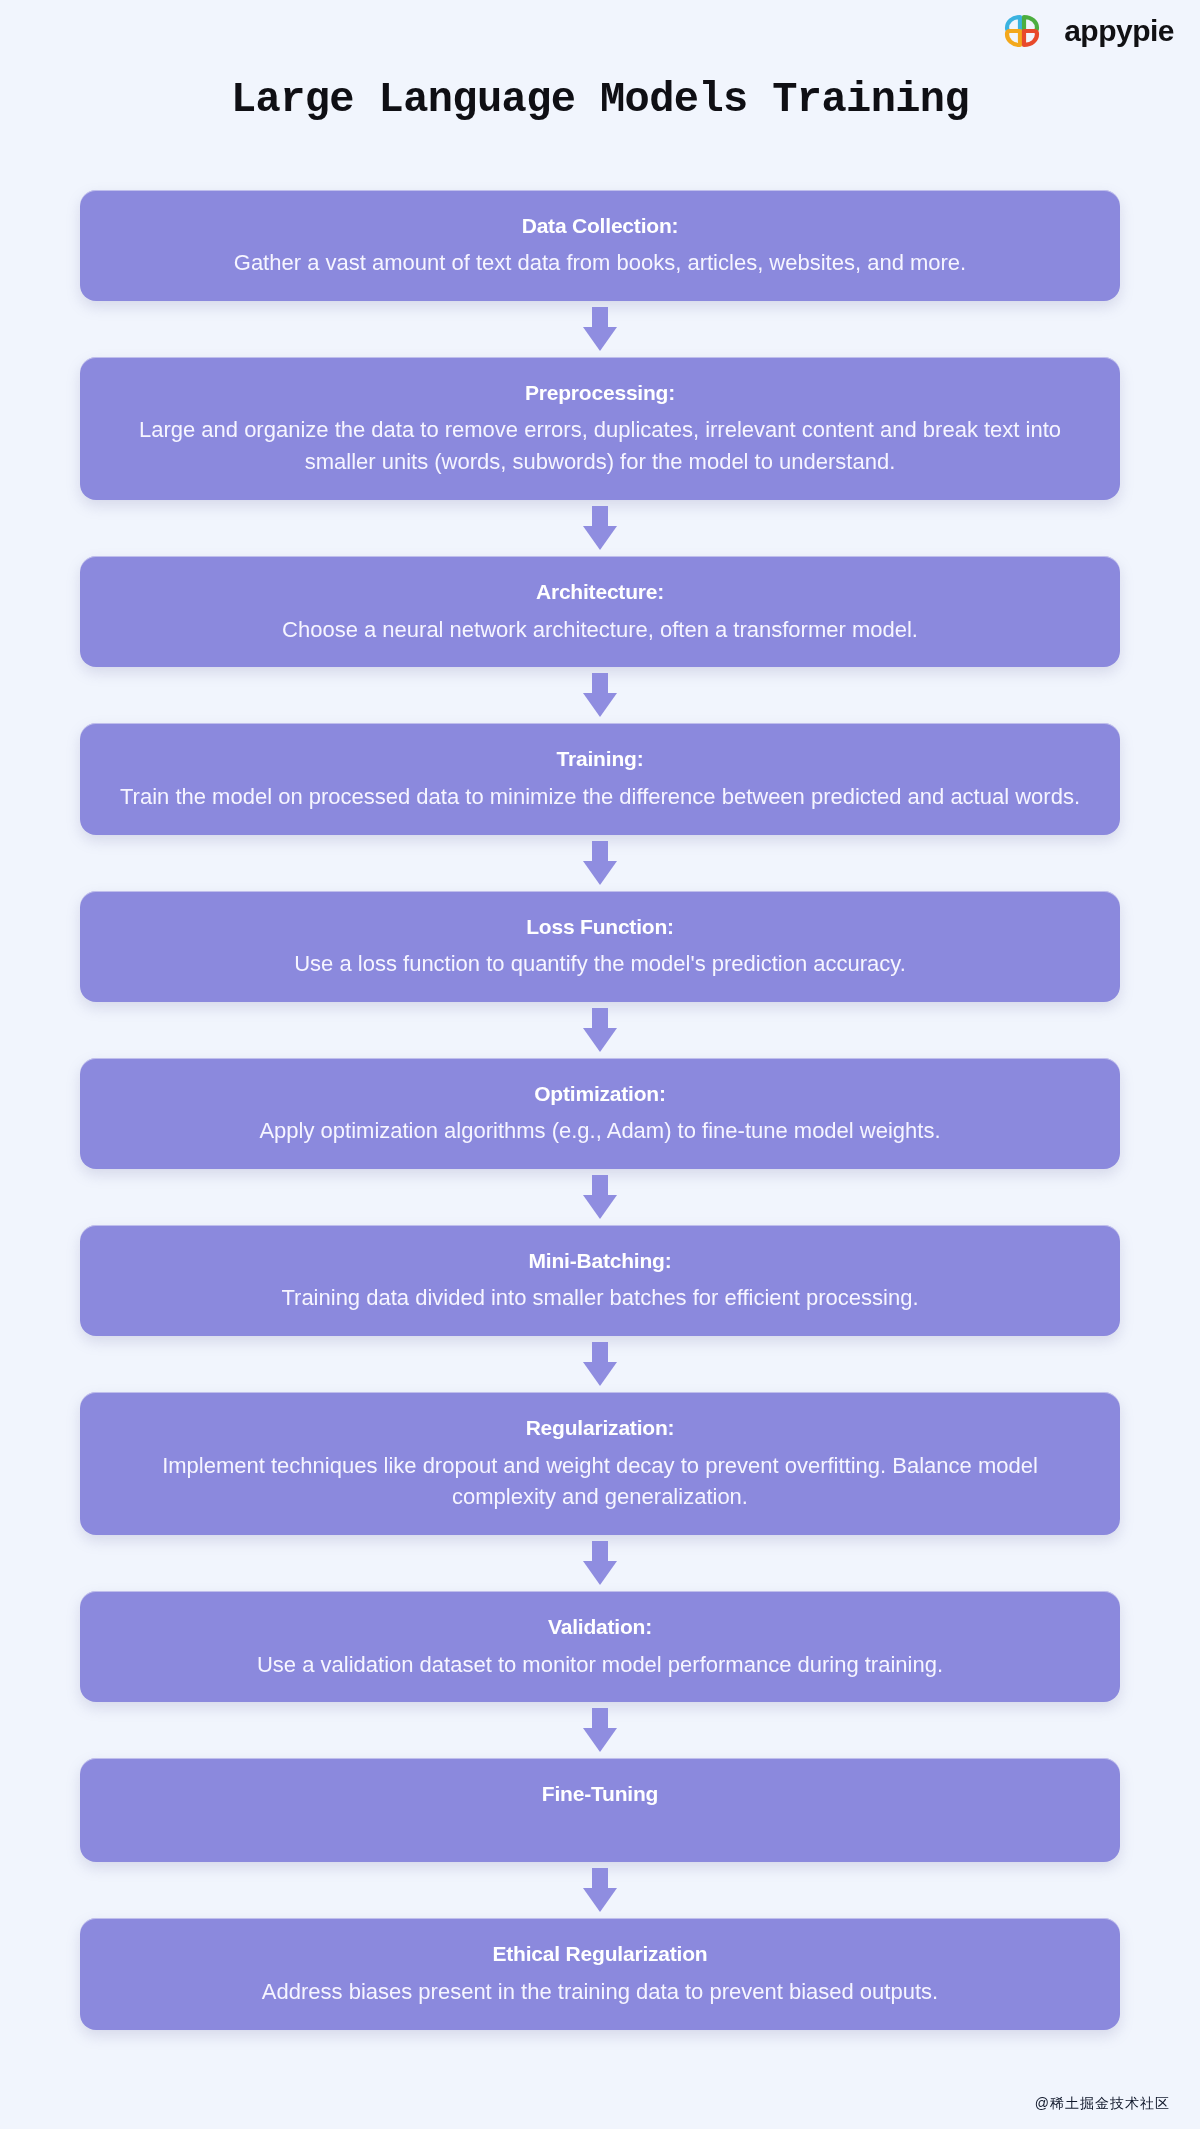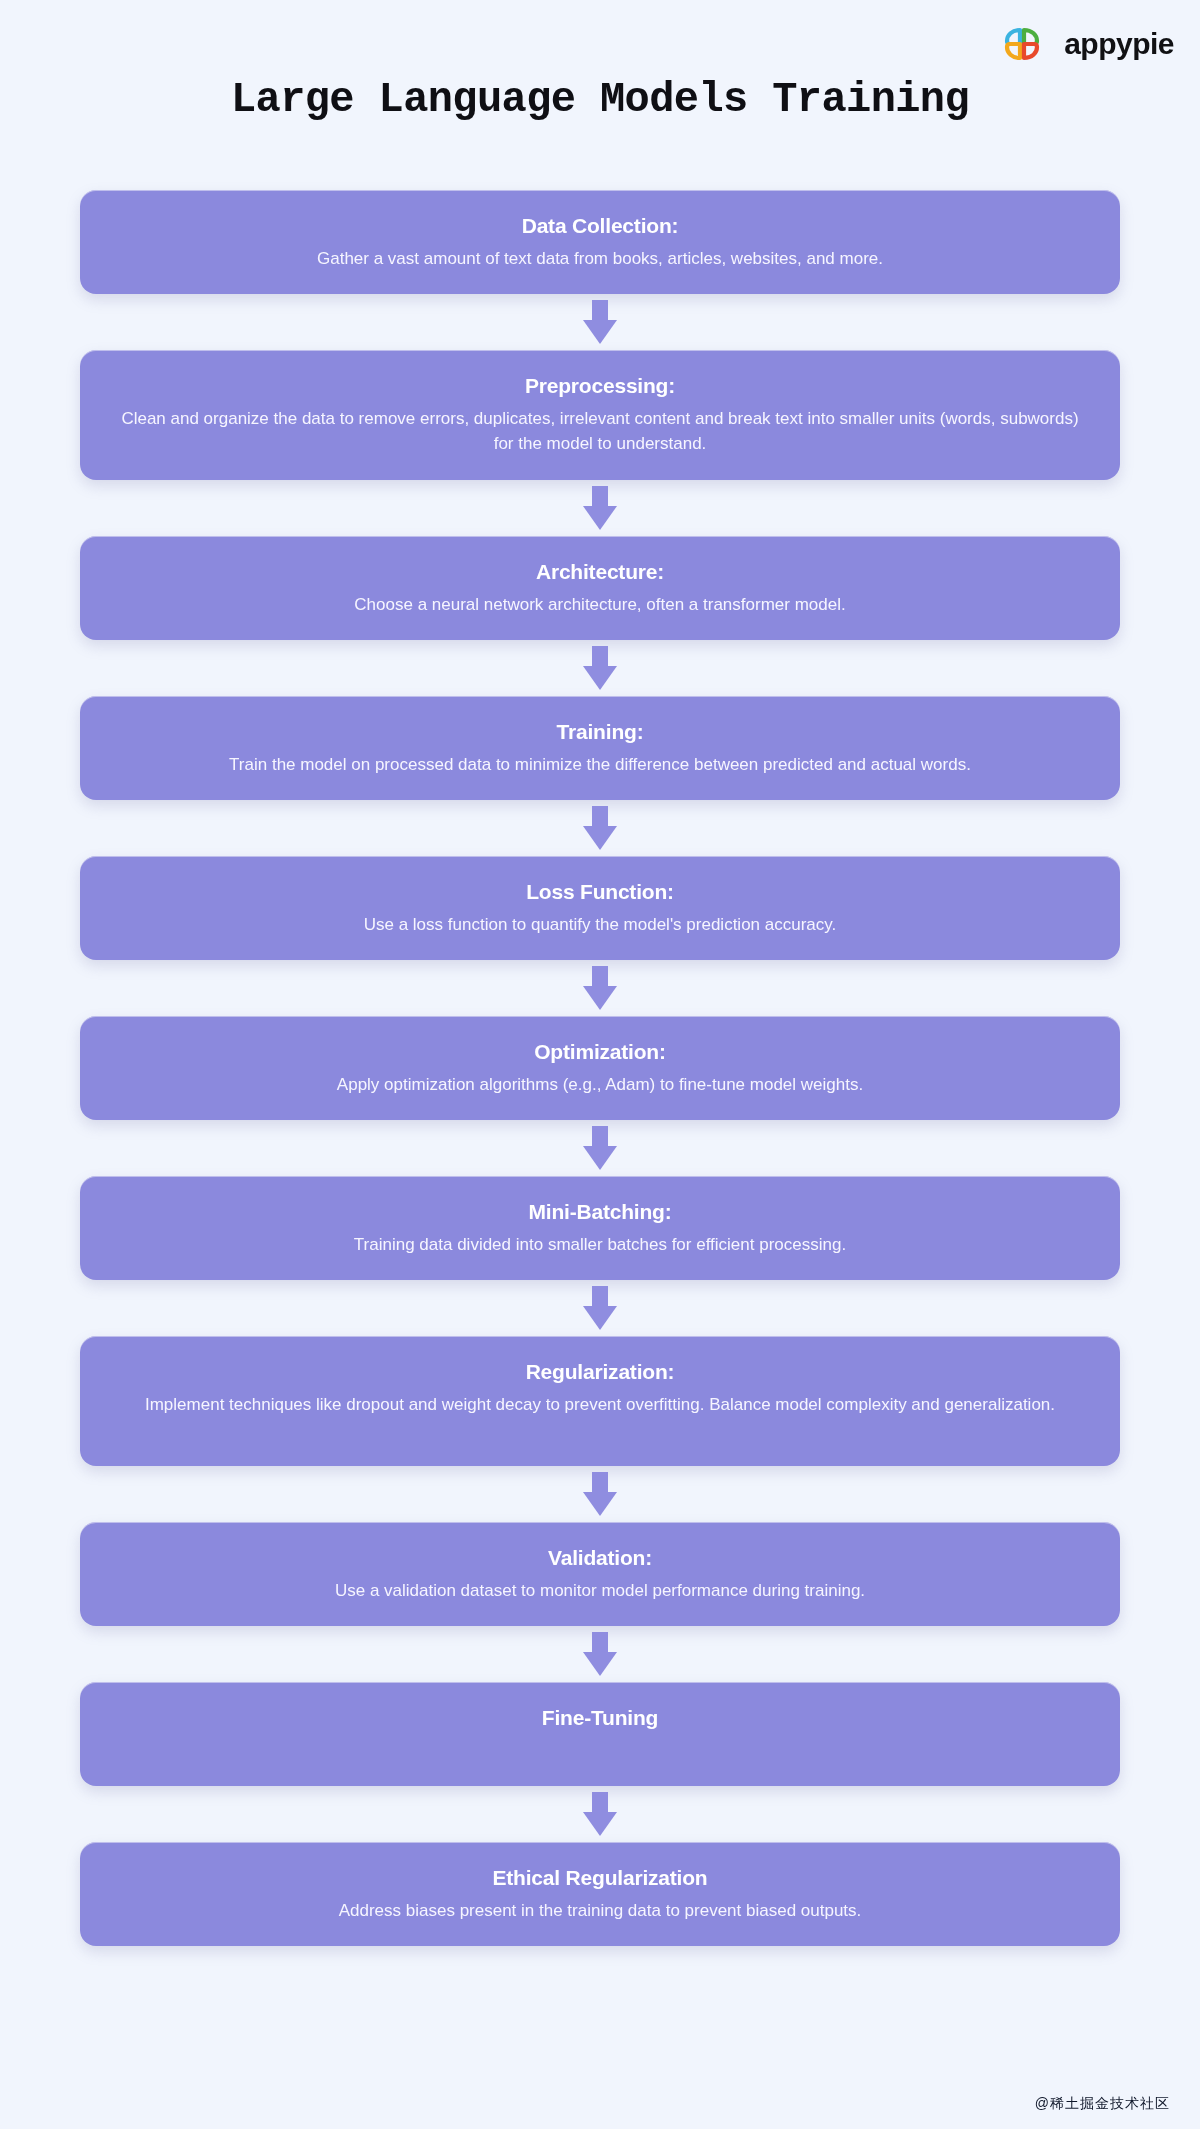--- a/index.html
+++ b/index.html
@@ -12,21 +12,21 @@
   body {
     background: #f1f5fd;
     font-family: "Liberation Sans", sans-serif;
     position: relative;
     overflow: hidden;
   }
 
   
   .logo-wrap {
     position: absolute;
-    top: 24px;
+    top: 11px;
     right: 26px;
     display: flex;
     align-items: center;
     gap: 22px;
   }
   .logo-mark {
     width: 40px;
     height: 40px;
     position: relative;
     flex: 0 0 auto;
@@ -75,21 +75,21 @@
 
   .step-title {
     font-size: 21px;
     font-weight: bold;
     letter-spacing: -0.2px;
     line-height: 1.3;
     color: #ffffff;
   }
 
   .step-desc {
-    font-size: 17px;
+    font-size: 22px;
     line-height: 1.45;
     margin-top: 8px;
     color: #f6f5ff;
     font-weight: 400;
   }
 
   
   .h1 { min-height: 104px; }
   .h2 { min-height: 130px; }
 
@@ -171,21 +171,21 @@
   <div class="connector">
     <span class="arrow">
       <span class="shaft"></span>
         <span class="head"></span>
     </span>
   </div>
 
   <div class="step h2">
     <div class="step-inner">
       <div class="step-title">Preprocessing:</div>
-      <div class="step-desc">Clean and organize the data to remove errors, duplicates, irrelevant content and break text into smaller units (words, subwords) for the model to understand.</div>
+      <div class="step-desc">Large and organize the data to remove errors, duplicates, irrelevant content and break text into smaller units (words, subwords) for the model to understand.</div>
     </div>
   </div>
 
   <div class="connector">
     <span class="arrow">
       <span class="shaft"></span>
         <span class="head"></span>
     </span>
   </div>
 

